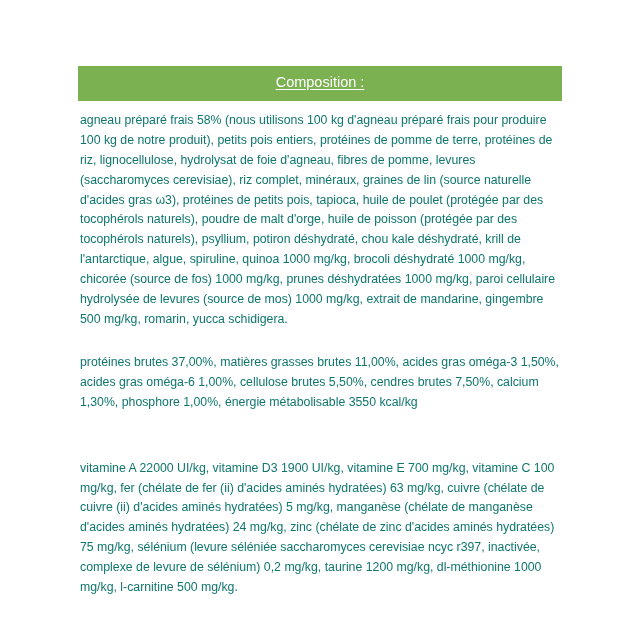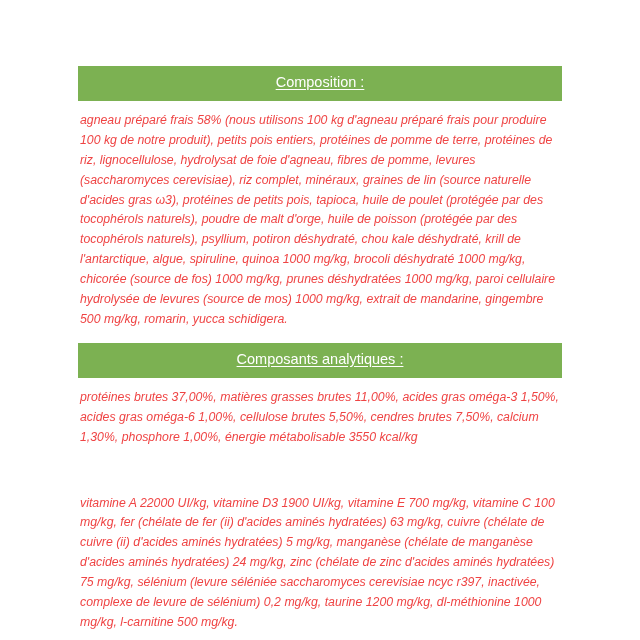--- a/index.html
+++ b/index.html
@@ -40,44 +40,42 @@
     box-sizing: border-box;
     width: 100%;
   }
   .band span {
     text-decoration: underline;
     text-underline-offset: 2px;
   }
   .body-text {
     font-size: 12.3px;
     line-height: 1.62;
-    color: #ef4444;
+    color: #0f766e;
     text-align: left;
     padding: 10px 2px 0 2px;
     box-sizing: border-box;
-    font-style: italic;
   }
   .gap-sm { height: 13px; }
   .gap-md { height: 36px; }
 </style>
 </head>
 <body>
 
 <div class="page">
   <div class="content">
 
     <div class="section">
       <div class="band"><span>Composition :</span></div>
       <div class="body-text">agneau préparé frais 58% (nous utilisons 100 kg d'agneau préparé frais pour produire 100 kg de notre produit), petits pois entiers, protéines de pomme de terre, protéines de riz, lignocellulose, hydrolysat de foie d'agneau, fibres de pomme, levures (saccharomyces cerevisiae), riz complet, minéraux, graines de lin (source naturelle d'acides gras ω3), protéines de petits pois, tapioca, huile de poulet (protégée par des tocophérols naturels), poudre de malt d'orge, huile de poisson (protégée par des tocophérols naturels), psyllium, potiron déshydraté, chou kale déshydraté, krill de l'antarctique, algue, spiruline, quinoa 1000 mg/kg, brocoli déshydraté 1000 mg/kg, chicorée (source de fos) 1000 mg/kg, prunes déshydratées 1000 mg/kg, paroi cellulaire hydrolysée de levures (source de mos) 1000 mg/kg, extrait de mandarine, gingembre 500 mg/kg, romarin, yucca schidigera.</div>
     </div>
 
     <div class="gap-sm"></div>
 
     <div class="section">
-      <div class="band"><span>Composants analytiques :</span></div>
       <div class="body-text">protéines brutes 37,00%, matières grasses brutes 11,00%, acides gras oméga-3 1,50%, acides gras oméga-6 1,00%, cellulose brutes 5,50%, cendres brutes 7,50%, calcium 1,30%, phosphore 1,00%, énergie métabolisable 3550 kcal/kg</div>
     </div>
 
     <div class="gap-md"></div>
 
     <div class="section">
       <div class="body-text">
         <span>vitamine A 22000 UI/kg, vitamine D3 1900 UI/kg, vitamine E 700 mg/kg, vitamine C 100 mg/kg, fer (chélate de fer (ii) d'acides aminés hydratées) 63 mg/kg, cuivre (chélate de cuivre (ii) d'acides aminés hydratées) 5 mg/kg, manganèse (chélate de manganèse d'acides aminés hydratées) 24 mg/kg, zinc (chélate de zinc d'acides aminés hydratées) 75 mg/kg, sélénium (levure séléniée saccharomyces cerevisiae ncyc r397, inactivée, complexe de levure de sélénium) 0,2 mg/kg, taurine 1200 mg/kg, dl-méthionine 1000  mg/kg, l-carnitine 500 mg/kg.</span><br>
         
       </div>

